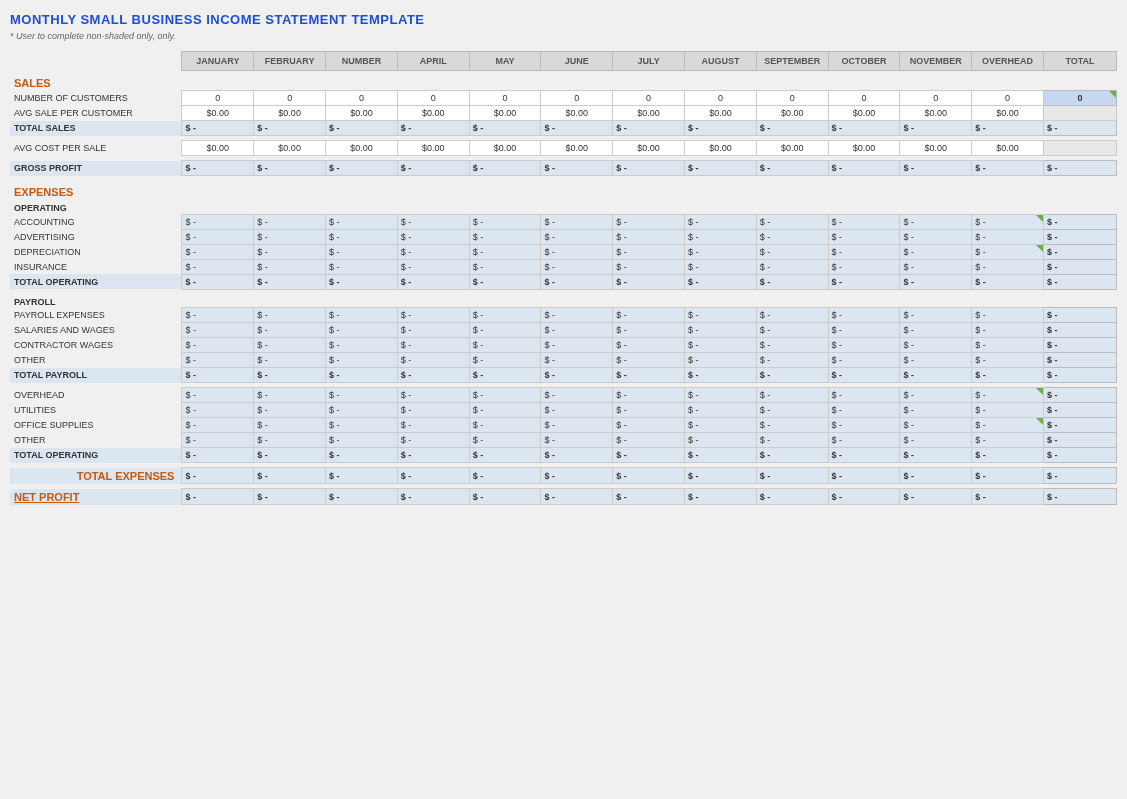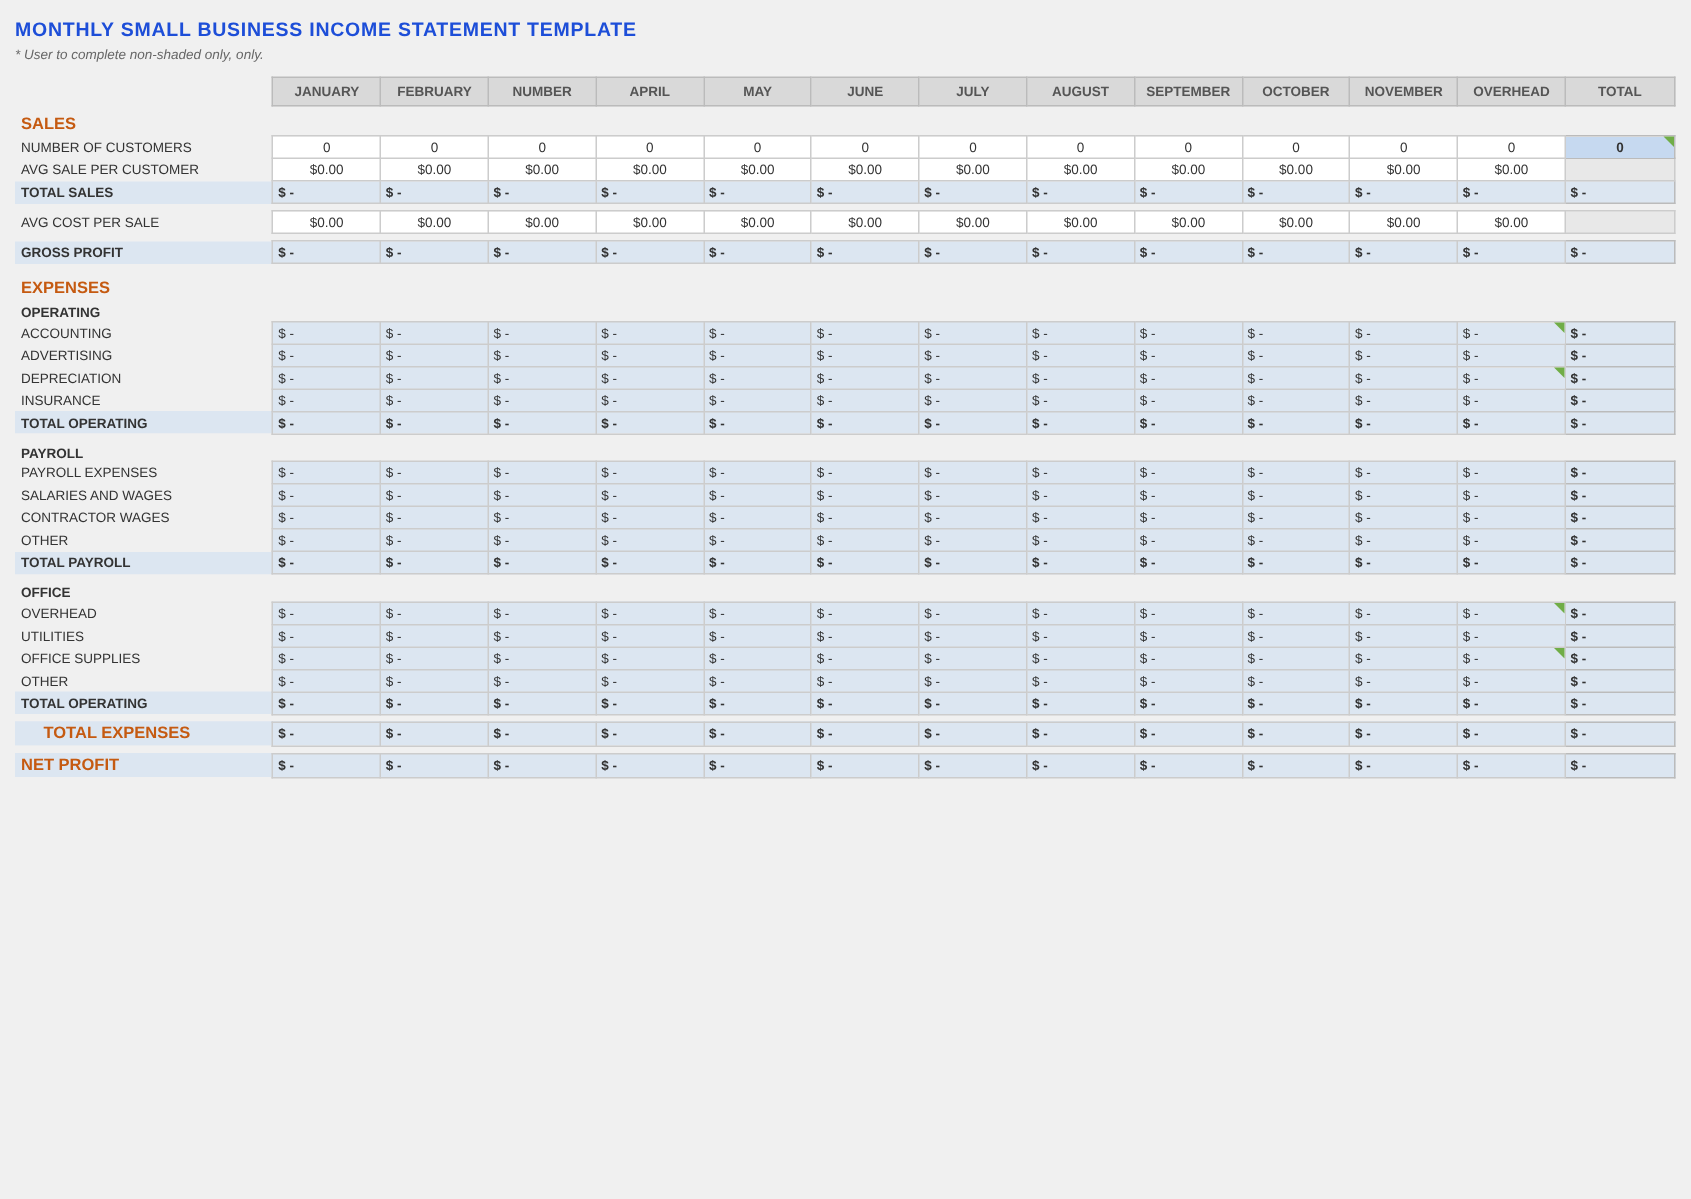--- a/index.html
+++ b/index.html
@@ -146,20 +146,21 @@
       border: 1px solid #bbb;
     }
     td.no-border {
       border: none;
       background: #f0f0f0;
     }
     .net-profit-label {
       color: #c55a11;
       font-weight: bold;
       font-size: 11px;
+      text-decoration: underline;
     }
     .total-expenses-label {
       color: #c55a11;
       font-weight: bold;
       font-size: 11px;
     }
   </style>
 </head>
 <body>
 
@@ -492,24 +493,20 @@
         <td class="total-dollar">$ -</td>
         <td class="total-dollar">$ -</td>
         <td class="total-dollar">$ -</td>
         <td class="total-col-val">$ -</td>
       </tr>
 
       <tr class="spacer">
           <td colspan="14"></td>
         </tr>
 
-      <tr>
-        <td class="sub-section-header">OFFICE</td>
-        <td class="no-border" colspan="13"></td>
-      </tr>
 
       <tr>
         <td class="label">OVERHEAD</td>
         <td class="dollar-val">$ -</td>
         <td class="dollar-val">$ -</td>
         <td class="dollar-val">$ -</td>
         <td class="dollar-val">$ -</td>
         <td class="dollar-val">$ -</td>
         <td class="dollar-val">$ -</td>
         <td class="dollar-val">$ -</td>
@@ -587,21 +584,21 @@
         <td class="total-dollar">$ -</td>
         <td class="total-dollar">$ -</td>
         <td class="total-col-val">$ -</td>
       </tr>
 
       <tr class="spacer">
           <td colspan="14"></td>
         </tr>
 
       <tr style="background:#dce6f1;">
-        <td style="background:#dce6f1; border:none; padding:2px 19px;">
+        <td style="background:#dce6f1; border:none; padding:2px 7px;text-align:right;">
           <span class="total-expenses-label">TOTAL EXPENSES</span>
         </td>
         <td class="total-dollar">$ -</td>
         <td class="total-dollar">$ -</td>
         <td class="total-dollar">$ -</td>
         <td class="total-dollar">$ -</td>
         <td class="total-dollar">$ -</td>
         <td class="total-dollar">$ -</td>
         <td class="total-dollar">$ -</td>
         <td class="total-dollar">$ -</td>

